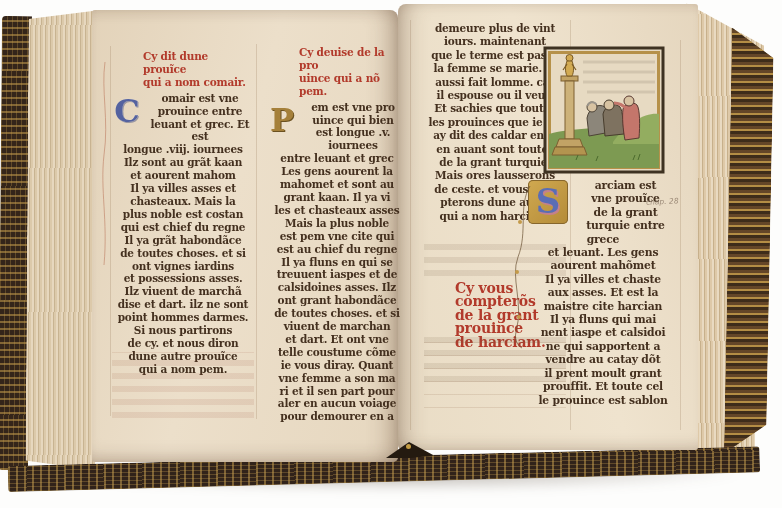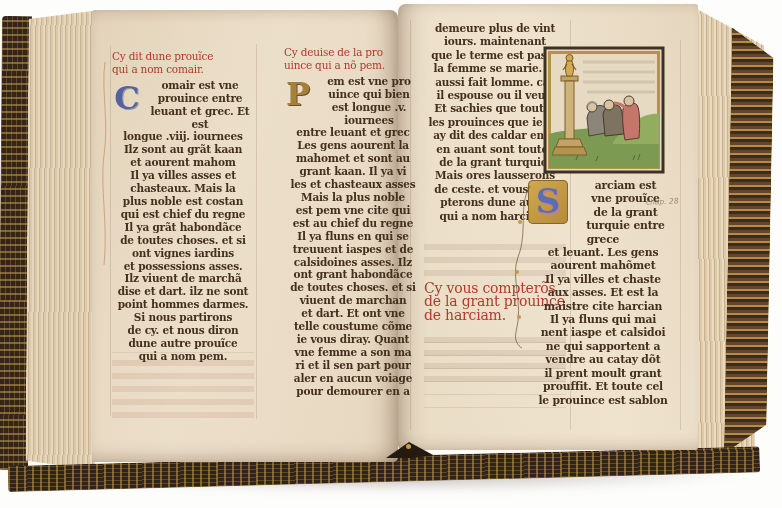--- a/index.html
+++ b/index.html
@@ -48,23 +48,23 @@
     box-shadow:inset 18px 0 26px -16px rgba(80,50,30,.45),
                inset 0 -12px 18px -14px rgba(80,50,30,.30),
                inset 0 8px 14px -12px rgba(80,50,30,.20);}
   .gutter-wedge{left:386px;top:442px;width:48px;height:16px;background:#241a10;
     clip-path:polygon(0 100%,48% 0,100% 85%,50% 100%);}
   .gutter-dot{left:406px;top:444px;width:5px;height:5px;border-radius:50%;background:#c59d45;}
 
   
   .col{color:#44301f;font-weight:700;letter-spacing:-.2px;}
   .lines{display:block;white-space:pre-line;text-align:center;}
-  .rubric{color:#b23a2b;white-space:pre-line;font-weight:400;margin-bottom:3px;}
+  .rubric{color:#b23a2b;white-space:pre-line;font-weight:700;margin-bottom:3px;padding-left:31px;}
   .c1{left:112px;top:50px;width:142px;font-size:10.5px;line-height:12.9px;}
-  .c2{left:284px;top:46px;width:138px;font-size:10.5px;line-height:12.9px;}
+  .c2{left:268px;top:46px;width:138px;font-size:10.5px;line-height:12.9px;}
   .c3{left:424px;top:22px;width:142px;font-size:10.5px;line-height:13.4px;}
   .c3r{left:424px;top:282px;width:142px;font-size:14px;line-height:13.4px;}
   .c4{left:528px;top:179px;width:150px;font-size:10.8px;line-height:13.4px;}
 
   .initial{float:left;text-align:center;font-weight:700;}
   .init-c{width:30px;height:38px;font-size:32px;line-height:36px;color:#54629f;
     margin:1px 4px 0 0;text-shadow:0 0 1px #e8e2da, 1px 1px 0 rgba(60,70,120,.5);}
   .init-p{width:28px;height:38px;font-size:32px;line-height:36px;color:#a5803a;
     margin:1px 4px 0 0;text-shadow:1px 1px 0 #6b5120;}
   .init-s{width:40px;height:44px;font-size:34px;line-height:42px;color:#5a6db5;

